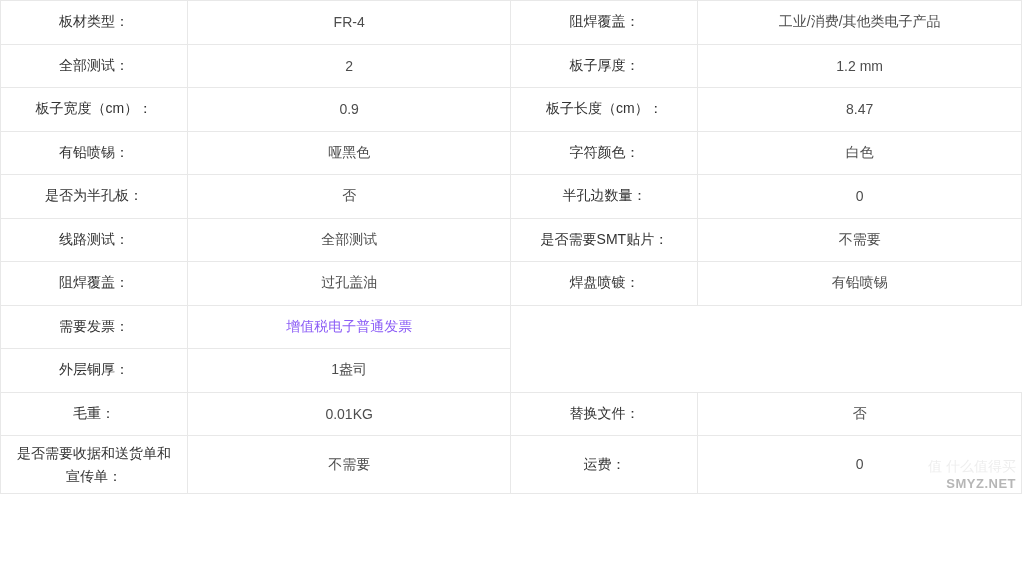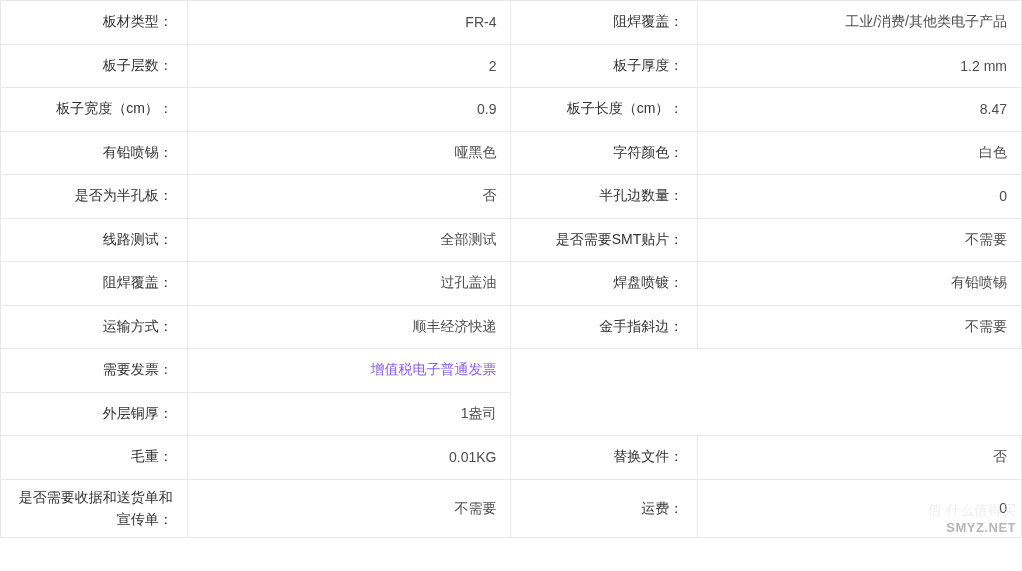--- a/index.html
+++ b/index.html
@@ -18,21 +18,21 @@
     .spec-table {
       width: 100%;
       border-collapse: collapse;
       table-layout: fixed;
     }
     .spec-table td {
       border: 1px solid #e8e8e8;
       padding: 0 14px;
       height: 43.5px;
       vertical-align: middle;
-      text-align: right;
+      text-align: center;
       color: #333;
       background: #fff;
     }
     .spec-table td.label-cell {
       width: 18.3%;
       color: #333;
       font-weight: normal;
     }
     .spec-table td.value-cell {
       width: 31.7%;
@@ -76,21 +76,21 @@
 
 <table class="spec-table">
   <tbody>
       <tr>
         <td class="label-cell">板材类型：</td>
         <td class="value-cell">FR-4</td>
         <td class="label-cell">阻焊覆盖：</td>
         <td class="value-cell">工业/消费/其他类电子产品</td>
       </tr>
       <tr>
-        <td class="label-cell">板子层数：</td>
+        <td class="label-cell">全部测试：</td>
         <td class="value-cell">2</td>
         <td class="label-cell">板子厚度：</td>
         <td class="value-cell">1.2 mm</td>
       </tr>
       <tr>
         <td class="label-cell">板子宽度（cm）：</td>
         <td class="value-cell">0.9</td>
         <td class="label-cell">板子长度（cm）：</td>
         <td class="value-cell">8.47</td>
       </tr>
@@ -112,26 +112,20 @@
         <td class="label-cell">是否需要SMT贴片：</td>
         <td class="value-cell">不需要</td>
       </tr>
       <tr>
         <td class="label-cell">阻焊覆盖：</td>
         <td class="value-cell">过孔盖油</td>
         <td class="label-cell">焊盘喷镀：</td>
         <td class="value-cell">有铅喷锡</td>
       </tr>
       <tr>
-        <td class="label-cell">运输方式：</td>
-        <td class="value-cell">顺丰经济快递</td>
-        <td class="label-cell">金手指斜边：</td>
-        <td class="value-cell">不需要</td>
-      </tr>
-      <tr>
         <td class="label-cell">需要发票：</td>
         <td class="value-cell"><span class="link-value">增值税电子普通发票</span></td>
         <td class="empty-cell"></td>
         <td class="empty-cell"></td>
       </tr>
       <tr>
         <td class="label-cell">外层铜厚：</td>
         <td class="value-cell">1盎司</td>
         <td class="empty-cell"></td>
         <td class="empty-cell"></td>

